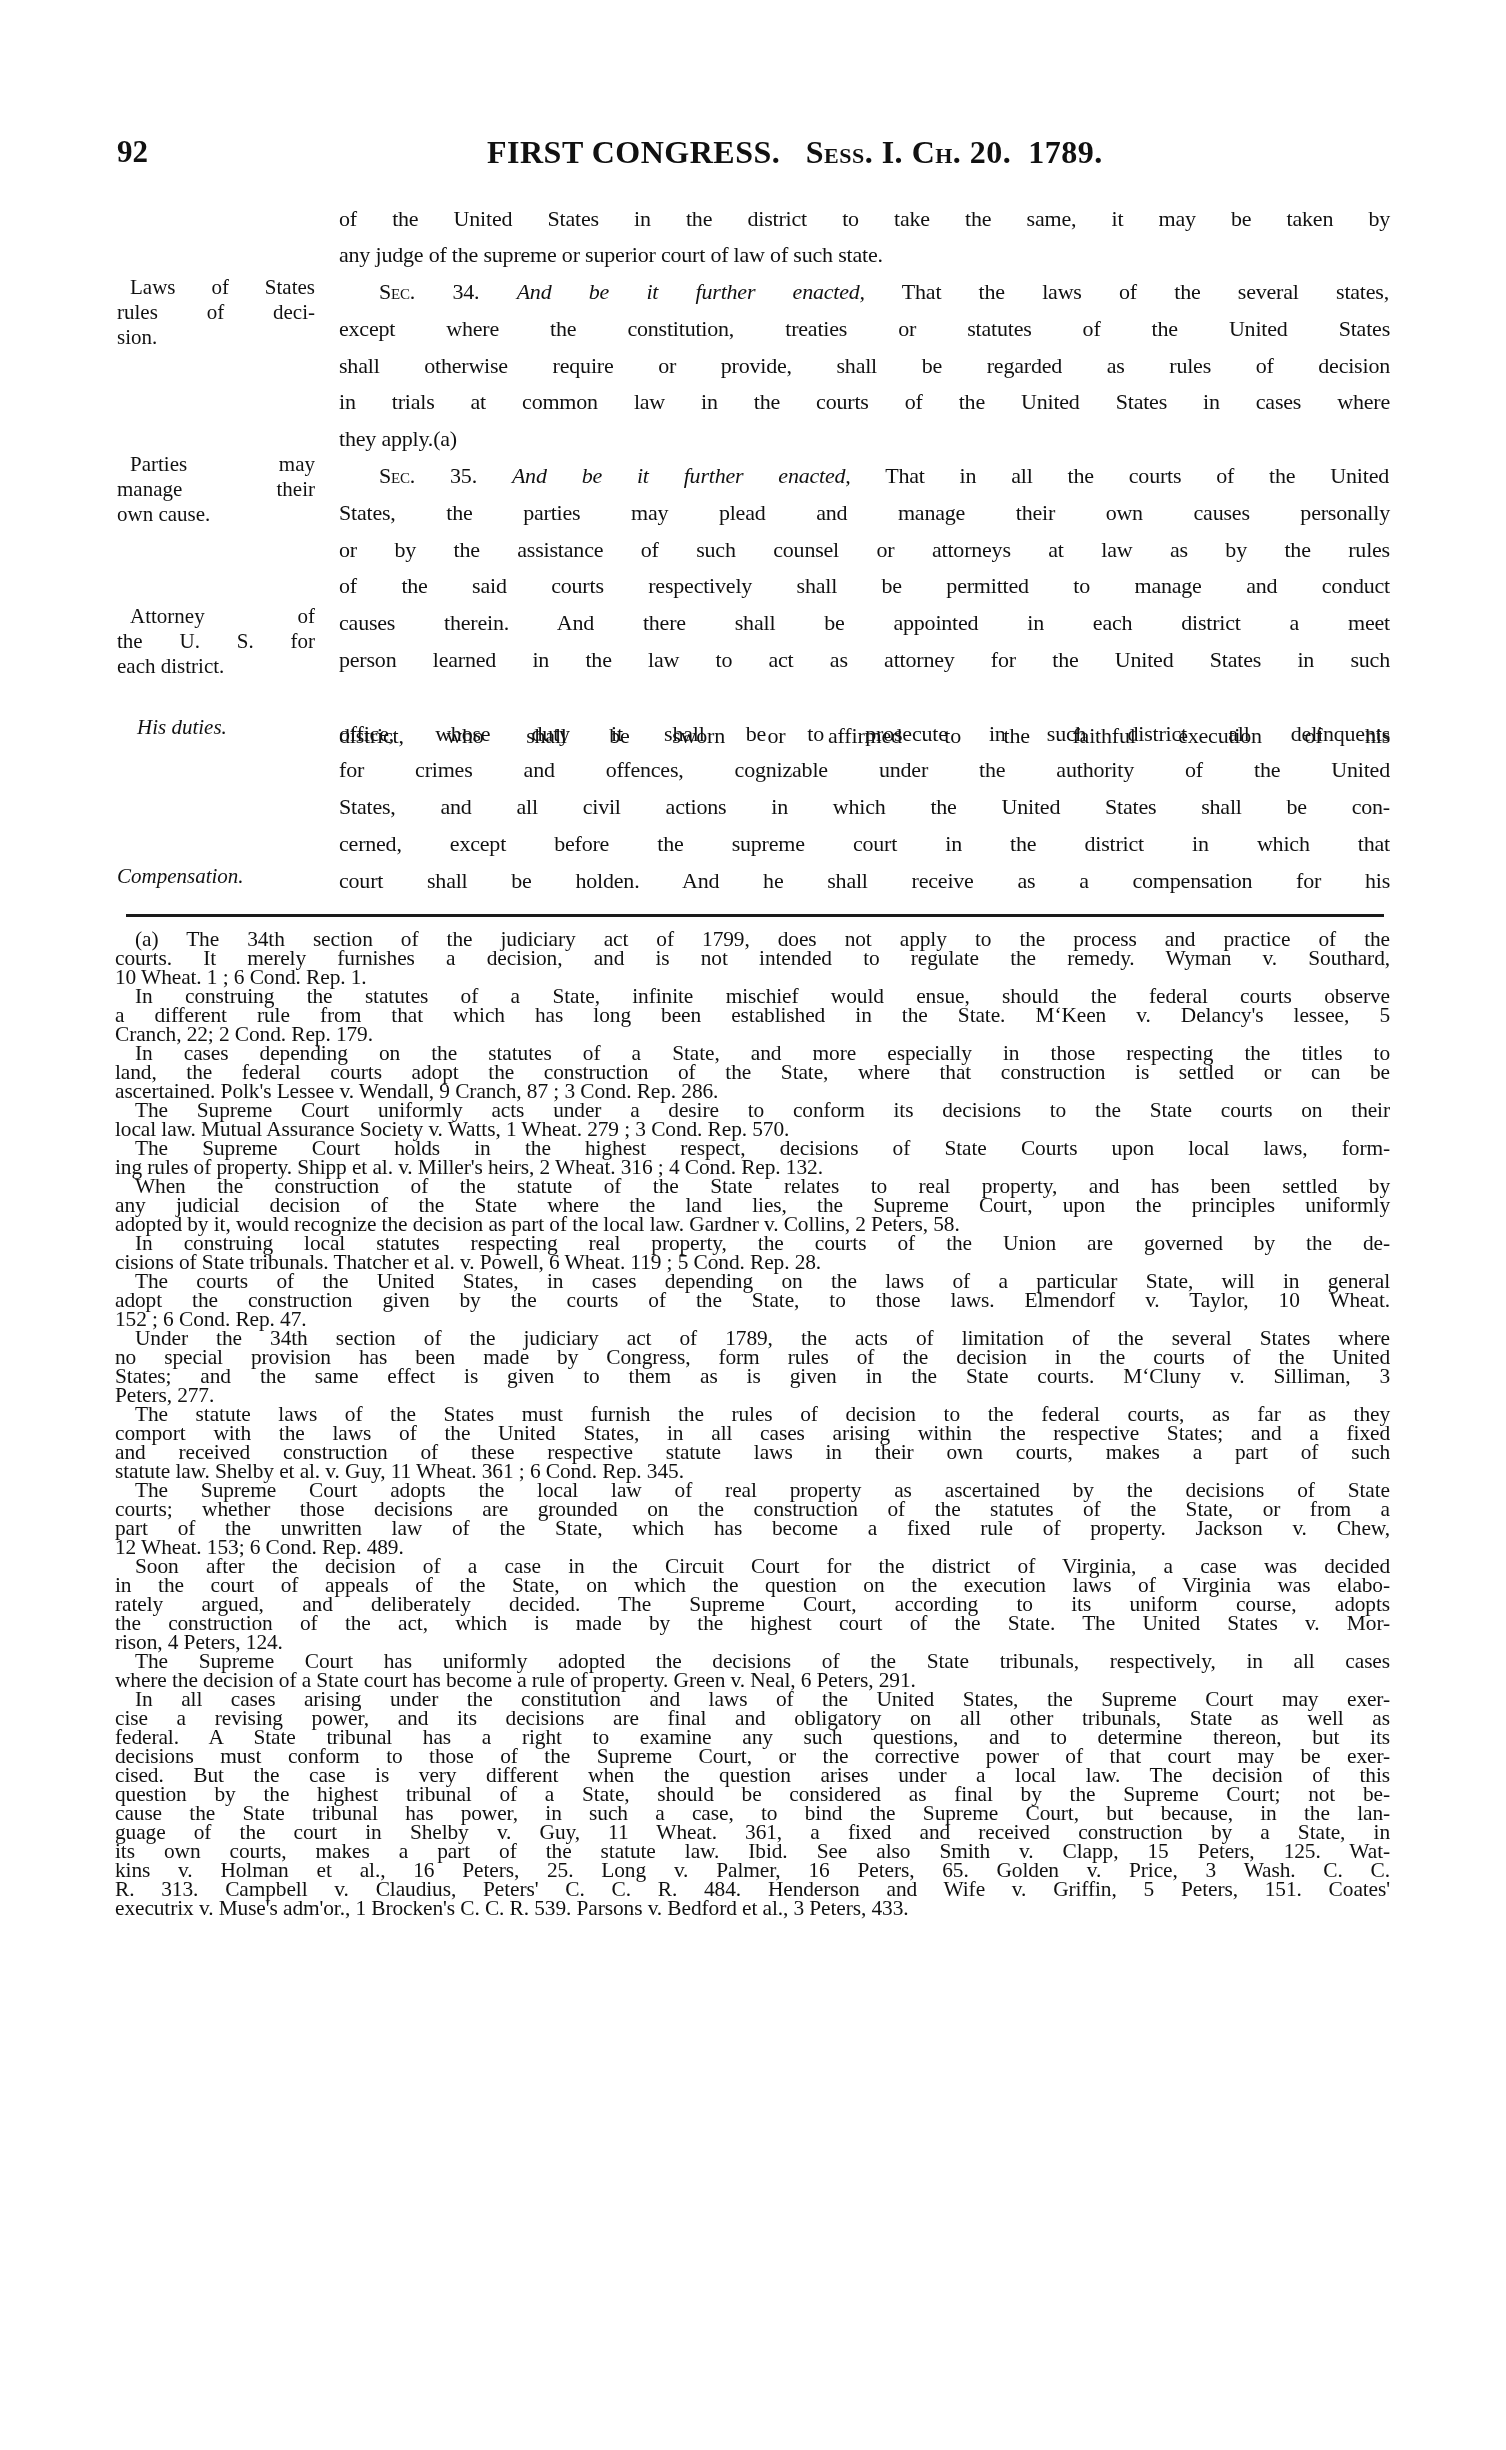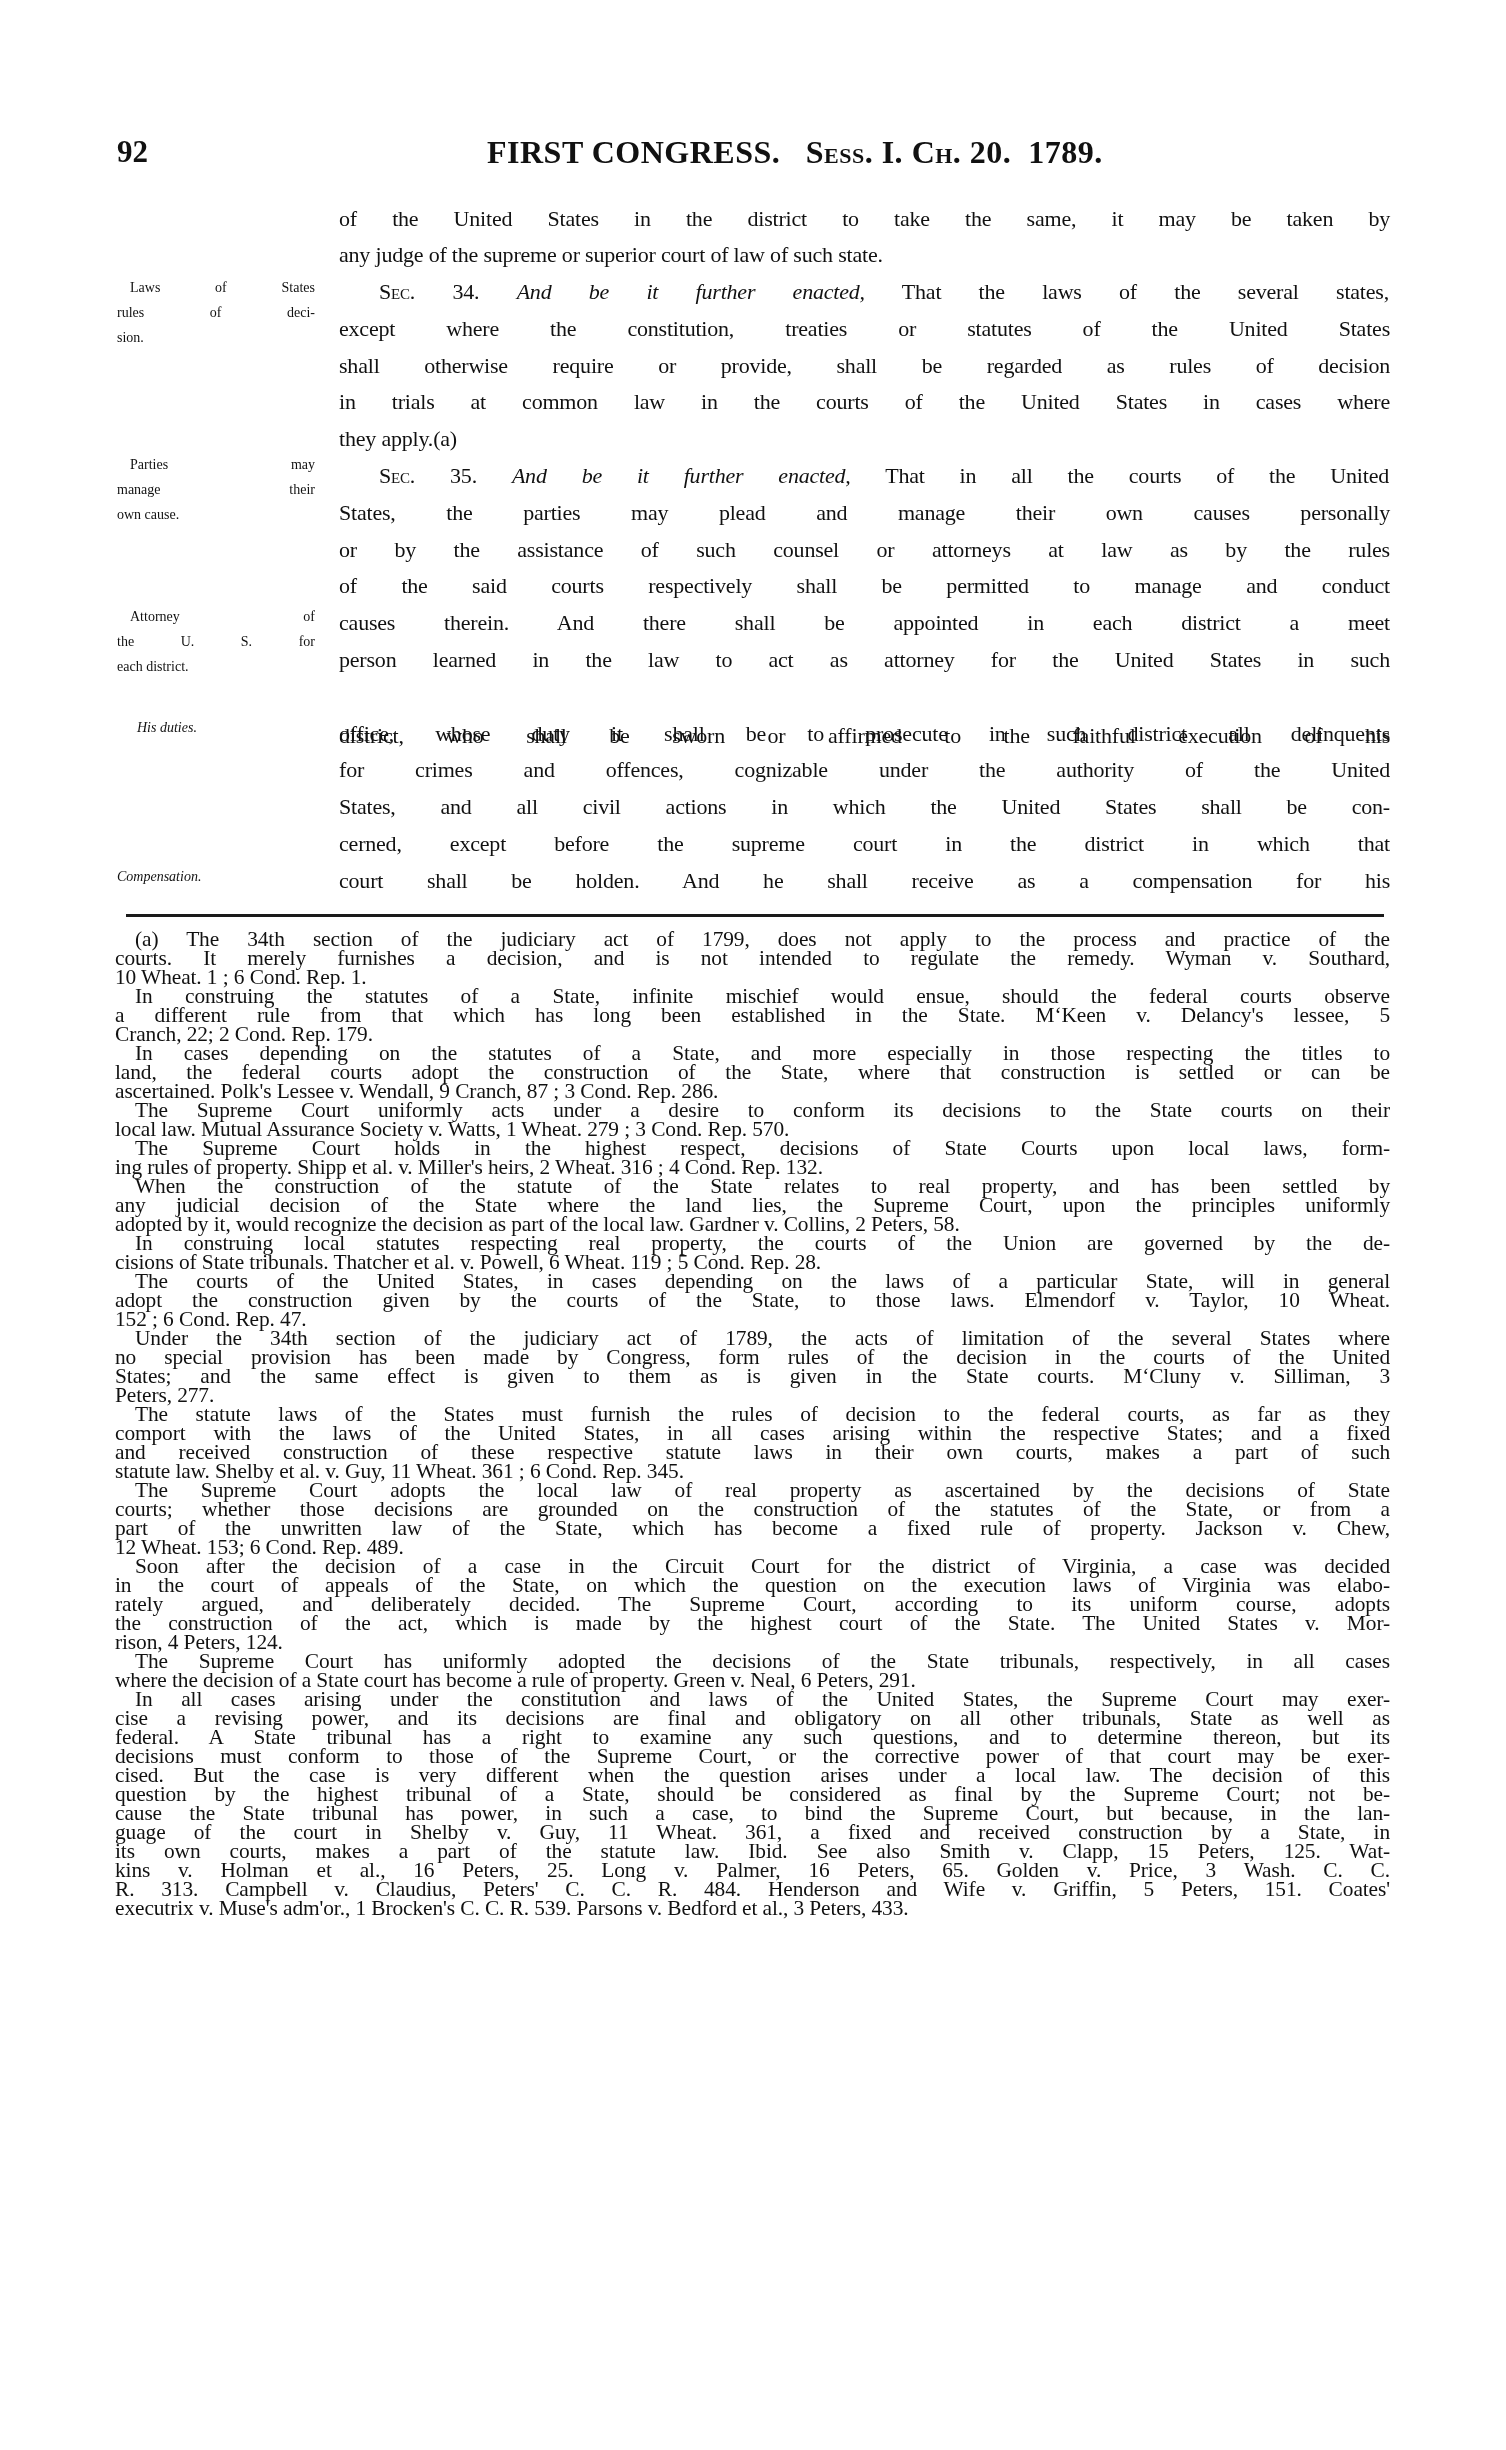--- a/index.html
+++ b/index.html
@@ -33,21 +33,21 @@
     }
     .body-line.last { text-align-last: left; }
     .body-line .sec { font-variant: small-caps; }
     .body-line .it { font-style: italic; }
 
     
     .margin-note {
       position: absolute;
       left: 117px;
       width: 198px;
-      font-size: 14px;
+      font-size: 21px;
       line-height: 25px;
       text-align: justify;
       text-align-last: justify;
     }
     .margin-note .ml { display: block; }
     .margin-note .ml.first { text-indent: 13px; }
     .margin-note .ml.end { text-align-last: left; }
     .margin-note.center { text-align: left; text-align-last: center; font-style: italic; }
 
     

